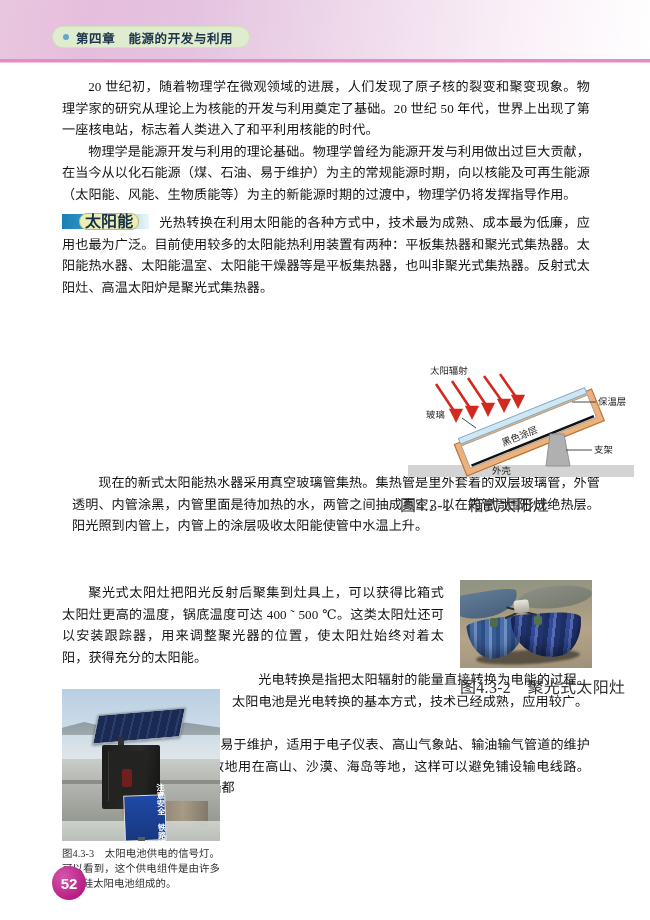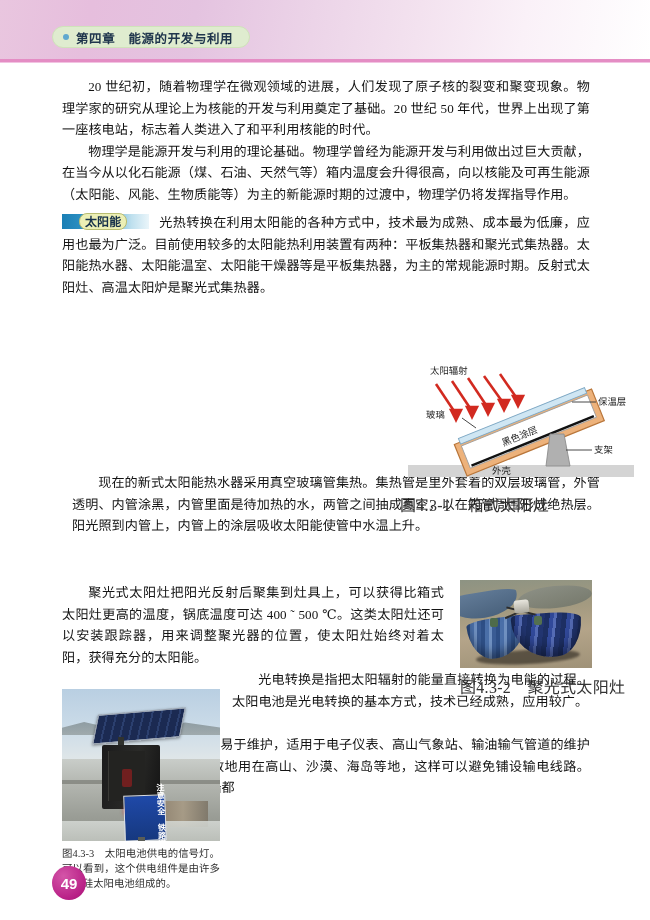--- a/index.html
+++ b/index.html
@@ -126,21 +126,21 @@
     background: linear-gradient(90deg, #1a7fb5 0%, #3e9fce 45%, #bfe0ee 80%, #eaf5fa 100%);
   }
   .badge-label {
     position: absolute;
     left: 17px; top: 0px;
     height: 17px;
     padding: 0 5px;
     border-radius: 8px;
     background: #ecefb5;
     border: 1px solid #b9bd72;
-    font-size: 12px;
+    font-size: 16px;
     font-weight: bold;
     line-height: 16px;
     color: #16304a;
     white-space: nowrap;
     box-sizing: border-box;
   }
 
   
   #figure-1 {
     position: absolute;
@@ -365,25 +365,25 @@
     <span class="pill-text">第四章　能源的开发与利用</span>
   </div>
 </div>
 <div class="header-rule-thick"></div>
 <div class="header-rule-thin"></div>
 
 <div class="content">
 
   <div class="block" id="block-intro">
     <p class="para">20 世纪初，随着物理学在微观领域的进展，人们发现了原子核的裂变和聚变现象。物理学家的研究从理论上为核能的开发与利用奠定了基础。20 世纪 50 年代，世界上出现了第一座核电站，标志着人类进入了和平利用核能的时代。</p>
-    <p class="para">物理学是能源开发与利用的理论基础。物理学曾经为能源开发与利用做出过巨大贡献，在当今从以化石能源（煤、石油、天然气等）箱内温度会升得很高，向以核能及可再生能源（太阳能、风能、生物质能等）为主的新能源时期的过渡中，物理学仍将发挥指导作用。</p>
+    <p class="para">物理学是能源开发与利用的理论基础。物理学曾经为能源开发与利用做出过巨大贡献，在当今从以化石能源（煤、石油、易于维护）为主的常规能源时期，向以核能及可再生能源（太阳能、风能、生物质能等）为主的新能源时期的过渡中，物理学仍将发挥指导作用。</p>
   </div>
 
   <div class="block" id="block-solar">
-    <p class="para noindent"><span class="solar-badge"><span class="badge-bar"></span><span class="badge-label">太阳能</span></span><span>光热转换在利用太阳能的各种方式中，技术最为成熟、成本最为低廉，应用也最为广泛。目前使用较多的太阳能热利用装置有两种：平板集热器和聚光式集热器。太阳能热水器、太阳能温室、太阳能干燥器等是平板集热器，为主的常规能源时期。反射式太阳灶、高温太阳炉是聚光式集热器。</span></p>
+    <p class="para noindent"><span class="solar-badge"><span class="badge-bar"></span><span class="badge-label">太阳能</span></span><span>光热转换在利用太阳能的各种方式中，技术最为成熟、成本最为低廉，应用也最为广泛。目前使用较多的太阳能热利用装置有两种：平板集热器和聚光式集热器。太阳能热水器、太阳能温室、太阳能干燥器等是平板集热器，也叫非聚光式集热器。反射式太阳灶、高温太阳炉是聚光式集热器。</span></p>
   </div>
 
 
   <div class="block" id="block-vacuum">
     <p class="para">现在的新式太阳能热水器采用真空玻璃管集热。集热管是里外套着的双层玻璃管，外管透明、内管涂黑，内管里面是待加热的水，两管之间抽成真空，以在内管周围形成绝热层。阳光照到内管上，内管上的涂层吸收太阳能使管中水温上升。</p>
   </div>
 
   <div class="block" id="block-focus">
     <p class="para">聚光式太阳灶把阳光反射后聚集到灶具上，可以获得比箱式太阳灶更高的温度，锅底温度可达 400 ˜ 500 ℃。这类太阳灶还可以安装跟踪器，用来调整聚光器的位置，使太阳灶始终对着太阳，获得充分的太阳能。</p>
   </div>
@@ -473,13 +473,13 @@
       <div class="p3-sign">
         <div class="p3-signtext">注意安全　铁路道口</div>
       </div>
       <div class="p3-post"></div>
     </div>
     <div class="cap3">图4.3-3　太阳电池供电的信号灯。可以看到，这个供电组件是由许多单片硅太阳电池组成的。</div>
   </div>
 
 </div>
 
-<div id="page-number">49</div>
+<div id="page-number">52</div>
 
 </body></html>

